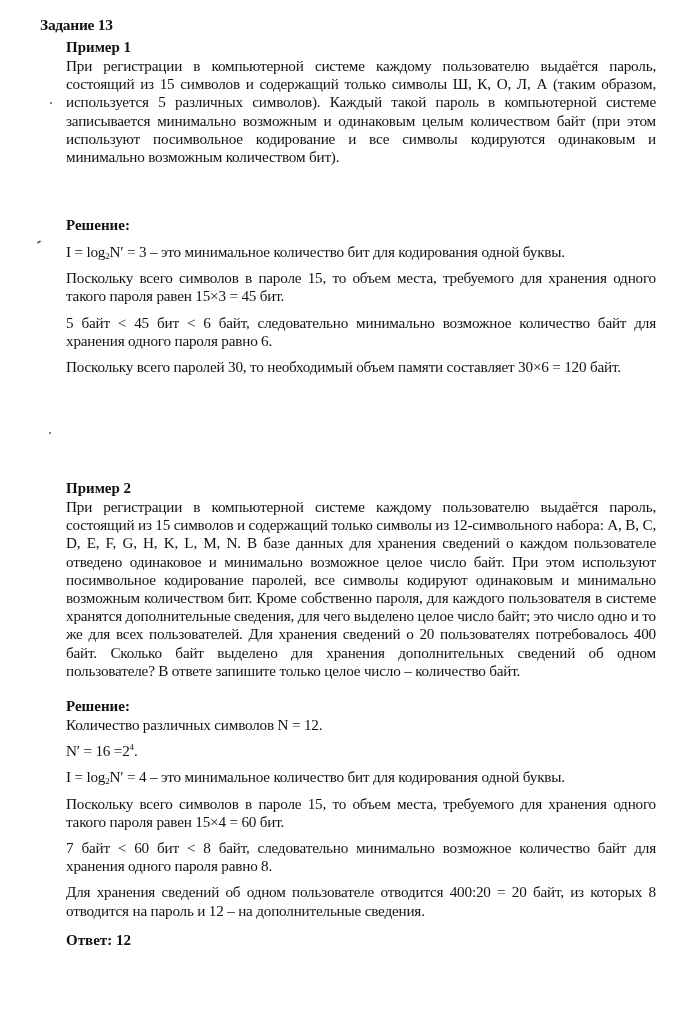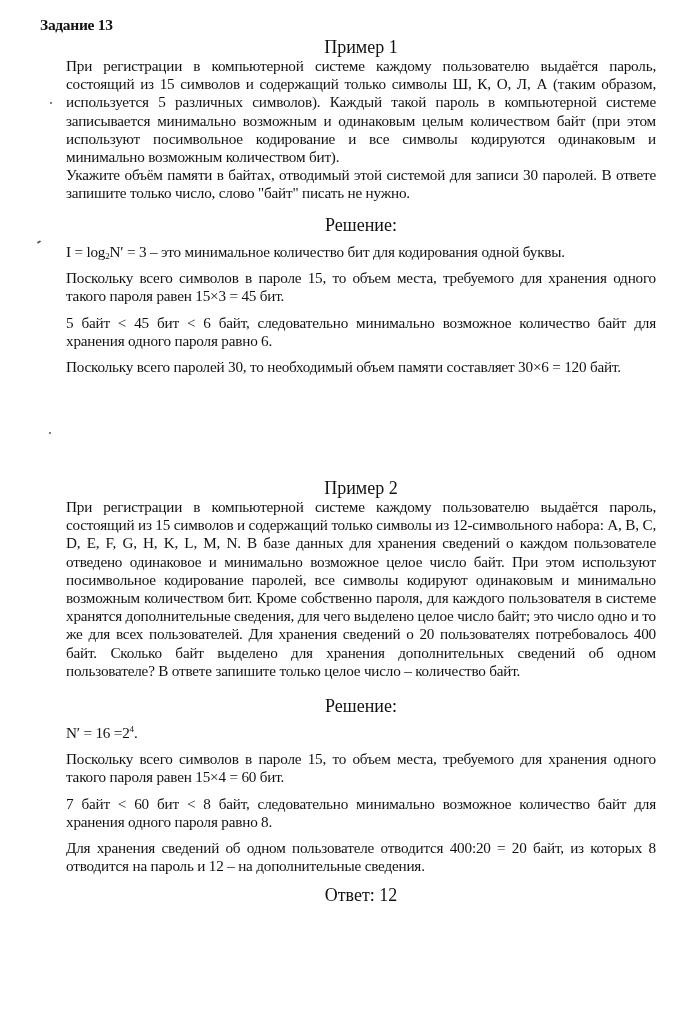--- a/index.html
+++ b/index.html
@@ -6,21 +6,21 @@
   body {
     width: 698px; height: 1024px; position: relative; overflow: hidden;
     font-family: "Liberation Serif", serif; color: #111;
   }
   .page { position: absolute; left: 0; top: 0; width: 698px; height: 1024px; }
   .task-title {
     position: absolute; left: 40px; top: 16px;
     font-weight: bold; font-size: 15.5px; letter-spacing: -0.3px;
   }
   .block { position: absolute; left: 66px; width: 590px; }
-  .h { font-weight: normal; font-size: 18px; line-height: 19px; text-align: center; }
+  .h { font-weight: bold; font-size: 15px; line-height: 19px; }
   .p {
     font-size: 15.2px; line-height: 18.2px; text-align: justify;
     letter-spacing: -0.2px;
   }
   .p.last { text-align-last: left; }
   .gap { margin-top: 8px; }
   sup { font-size: 9px; vertical-align: 6px; line-height: 0; }
   sub { font-size: 9px; vertical-align: -2px; line-height: 0; }
   .mark { position: absolute; width: 2px; height: 2px; background: #555; border-radius: 1px; }
   .mark.dash { width: 4px; height: 2px; transform: rotate(-30deg); }
@@ -28,39 +28,40 @@
 </head>
 <body>
 
 <div class="page">
 
   <div class="task-title">Задание 13</div>
 
   <div class="block" style="top:38px;">
     <div class="h">Пример 1</div>
     <div class="p last">При регистрации в компьютерной системе каждому пользователю выдаётся пароль, состоящий из 15 символов и содержащий только символы Ш, К, О, Л, А (таким образом, используется 5 различных символов). Каждый такой пароль в компьютерной системе записывается минимально возможным и одинаковым целым количеством байт (при этом используют посимвольное кодирование и все символы кодируются одинаковым и минимально возможным количеством бит).</div>
-    <div class="p last">Укажите объём памяти в байтах, отводимый этой системой для записи 30 паролей. В ответе запишите только число, слово "байт" писать не нужно.</div>
   </div>
 
   <div class="block" style="top:216px;">
     <div class="h">Решение:</div>
     <div class="p gap"><span>I = log</span><sub>2</sub><span>N′ = 3 – это минимальное количество бит для кодирования одной буквы.</span></div>
     <div class="p gap last">Поскольку всего символов в пароле 15, то объем места, требуемого для хранения одного такого пароля равен 15×3 = 45 бит.</div>
     <div class="p gap last">5 байт &lt; 45 бит &lt; 6 байт, следовательно минимально возможное количество байт для хранения одного пароля равно 6.</div>
     <div class="p gap last">Поскольку всего паролей 30, то необходимый объем памяти составляет 30×6 = 120 байт.</div>
   </div>
 
   <div class="block" style="top:479px;">
     <div class="h">Пример 2</div>
     <div class="p last">При регистрации в компьютерной системе каждому пользователю выдаётся пароль, состоящий из 15 символов и содержащий только символы  из 12-символьного набора: A, B, C, D, E, F, G, H, K, L, M, N. В базе данных для хранения сведений о каждом пользователе отведено одинаковое  и минимально возможное целое число байт. При этом используют посимвольное кодирование паролей, все символы кодируют одинаковым  и минимально возможным количеством бит. Кроме собственно пароля, для каждого пользователя в системе хранятся дополнительные сведения, для чего выделено целое число байт; это число одно и то же для всех пользователей.  Для хранения сведений о 20 пользователях потребовалось 400 байт. Сколько байт выделено для хранения дополнительных сведений об одном пользователе? В ответе запишите только целое число – количество байт.</div>
   </div>
 
   <div class="block" style="top:697px;">
     <div class="h">Решение:</div>
+    <div class="p">Количество различных символов N = 12.</div>
     <div class="p gap"><span>N′ = 16 =2</span><sup>4</sup><span>.</span></div>
+    <div class="p gap"><span>I = log</span><sub>2</sub><span>N′ = 4 – это минимальное количество бит для кодирования одной буквы.</span></div>
     <div class="p gap last">Поскольку всего символов в пароле 15, то объем места, требуемого для хранения одного такого пароля равен 15×4 = 60 бит.</div>
     <div class="p gap last">7 байт &lt; 60 бит &lt; 8 байт, следовательно минимально возможное количество байт для хранения одного пароля равно 8.</div>
     <div class="p gap last">Для хранения сведений об одном пользователе отводится 400:20 = 20 байт, из которых 8 отводится на пароль и 12 – на дополнительные сведения.</div>
     <div class="h" style="margin-top:11px;">Ответ: 12</div>
   </div>
 
   <span class="mark" style="left:50px; top:102px;"></span>
   <span class="mark dash" style="left:37px; top:241px;"></span>
   <span class="mark" style="left:49px; top:432px;"></span>
 </div>

